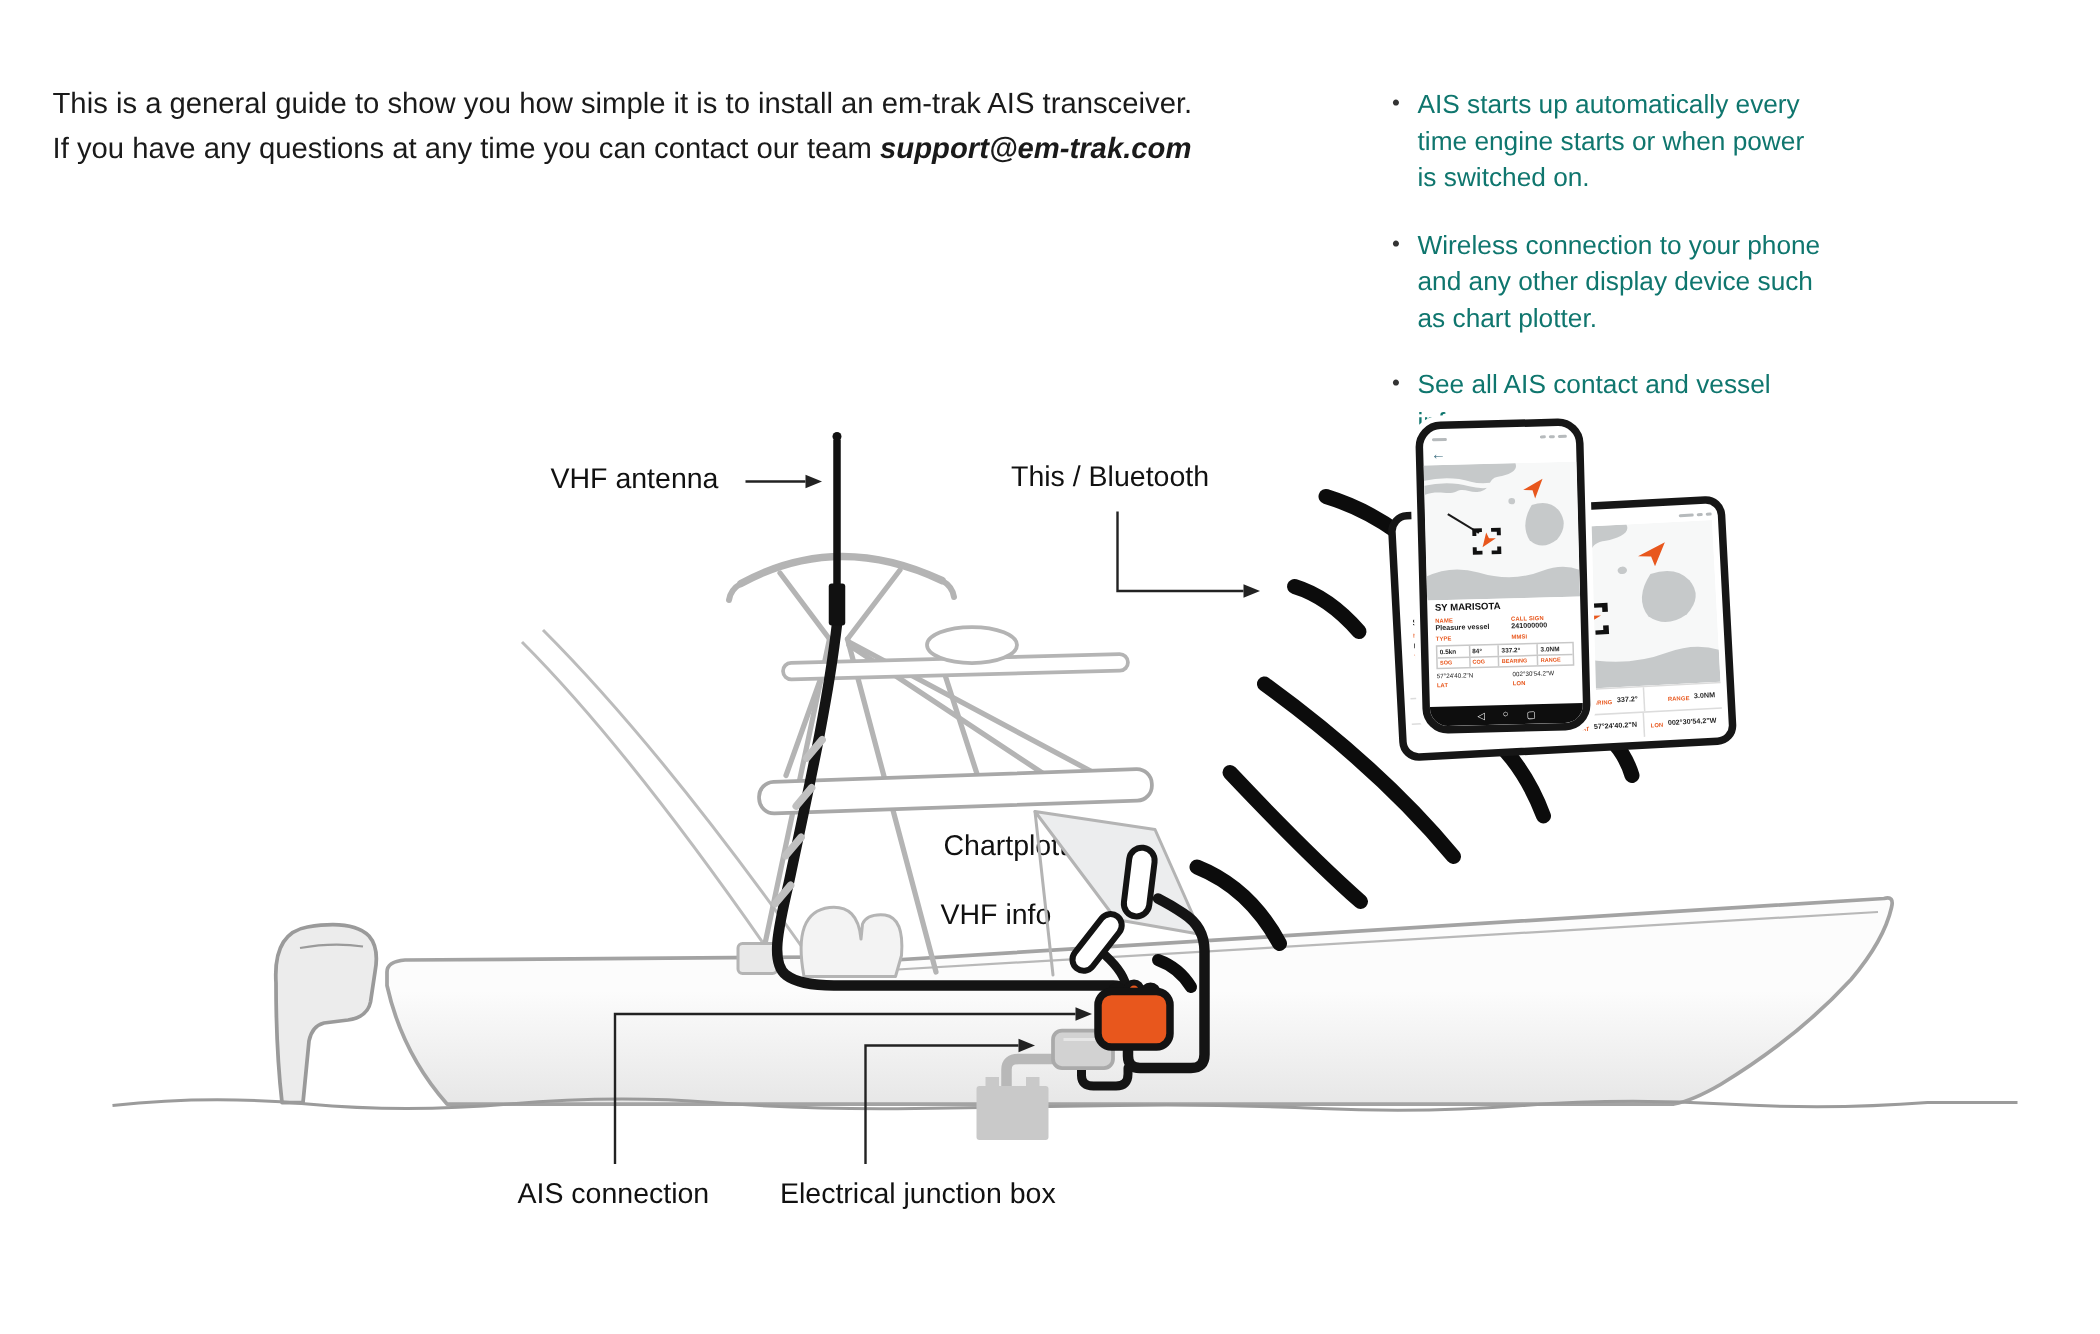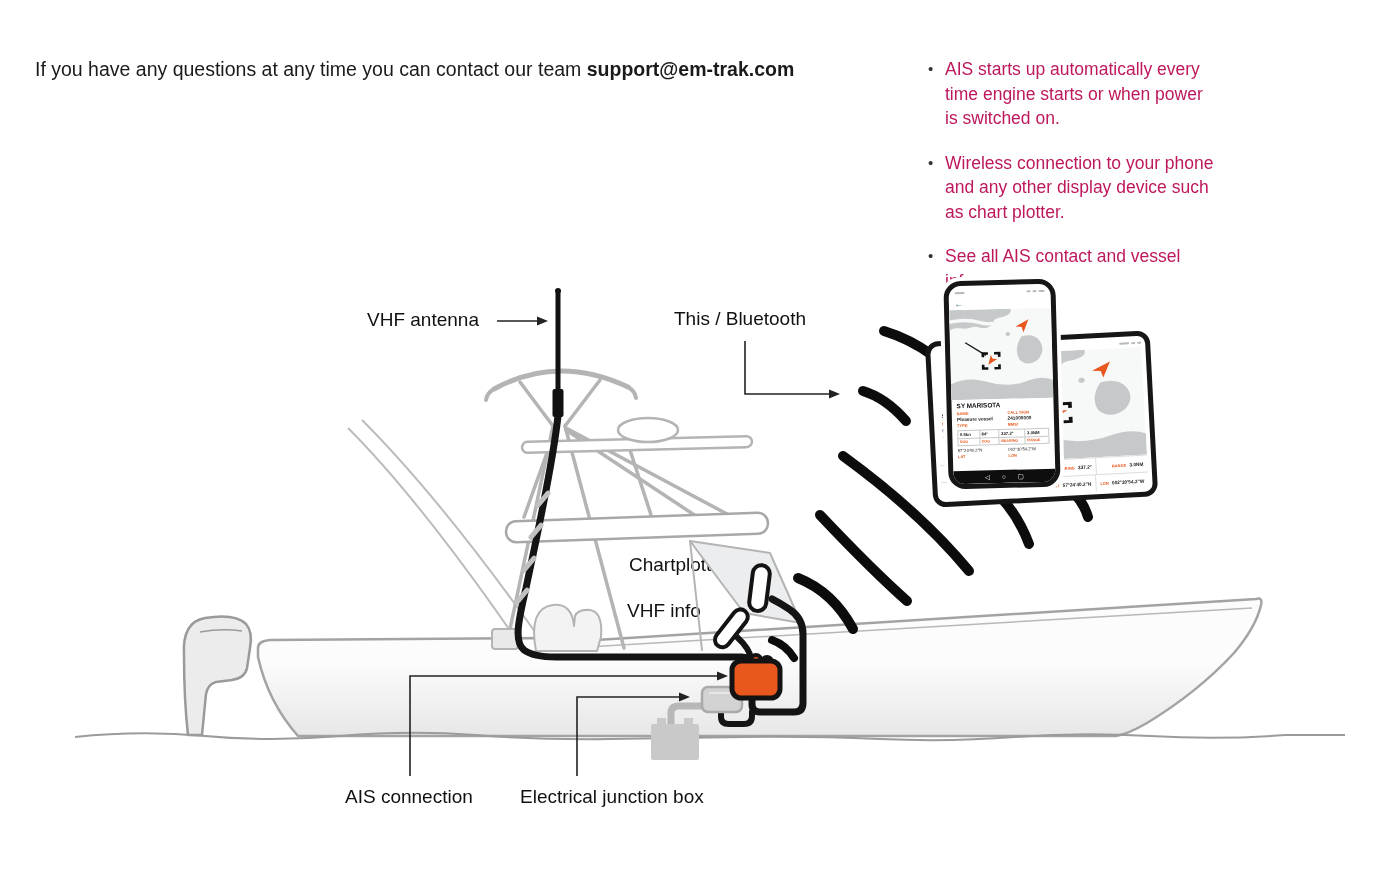--- a/index.html
+++ b/index.html
@@ -3,24 +3,24 @@
 <meta charset="utf-8">
 <style>
   :root{ --accent:#E8571D; }
   html,body{margin:0;padding:0;background:#fff;}
   #canvas{
     position:relative; width:1400px; height:889px; overflow:hidden;
     background:#ffffff; font-family:"Liberation Sans", sans-serif; color:#1c1c1c;
   }
   
   .intro{ position:absolute; left:35px; top:54px; font-size:19.5px; line-height:30px; color:#1a1a1a; width:820px;}
-  .intro .email{ font-weight:bold; }
+  .intro .email{ font-weight:bold; font-style:italic; }
   
   .benefits{ position:absolute; left:926px; top:57px; width:292px; list-style:none; margin:0; padding:0; }
-  .benefits li{ position:relative; padding-left:19px; margin-bottom:20px; font-size:17.5px; line-height:24.5px; color:#be185d;}
+  .benefits li{ position:relative; padding-left:19px; margin-bottom:20px; font-size:17.5px; line-height:24.5px; color:#0f766e;}
   .benefits li::before{ content:"•"; position:absolute; left:2px; top:0; color:#333; font-size:15px; }
   
   .dlabel{ position:absolute; font-size:19px; color:#111; white-space:nowrap; }
   
   #scene{ position:absolute; left:0; top:0; z-index:1; }
   
   .tablet{
     position:absolute; left:929px; top:336px; width:207px; height:150px;
     background:#fff; border:5px solid #161616; border-radius:13px;
     transform:rotate(-3deg); z-index:3; padding:3px 4px; display:flex; flex-direction:column;
@@ -64,20 +64,21 @@
   .t-title{ font-size:6px; font-weight:bold; color:#101010; }
   .t-panel .lab{ display:block; margin-top:2px; }
   .t-panel .val{ display:block; margin-top:2px; font-size:4.6px; }
 </style>
 </head>
 <body>
 
 <div id="canvas">
 
   <div class="intro">
+    <div>This is a general guide to show you how simple it is to install an em-trak AIS transceiver.</div>
     <div><span>If you have any questions at any time you can contact our team </span><span class="email">support@em-trak.com</span></div>
   </div>
 
   <ul class="benefits">
     <li>AIS starts up automatically every time engine starts or when power is switched on.</li>
     <li>Wireless connection to your phone and any other display device such as chart plotter.</li>
     <li>See all AIS contact and vessel info.</li>
   </ul>
 
   <svg id="scene" width="1400" height="889" viewBox="0 0 1400 889">

